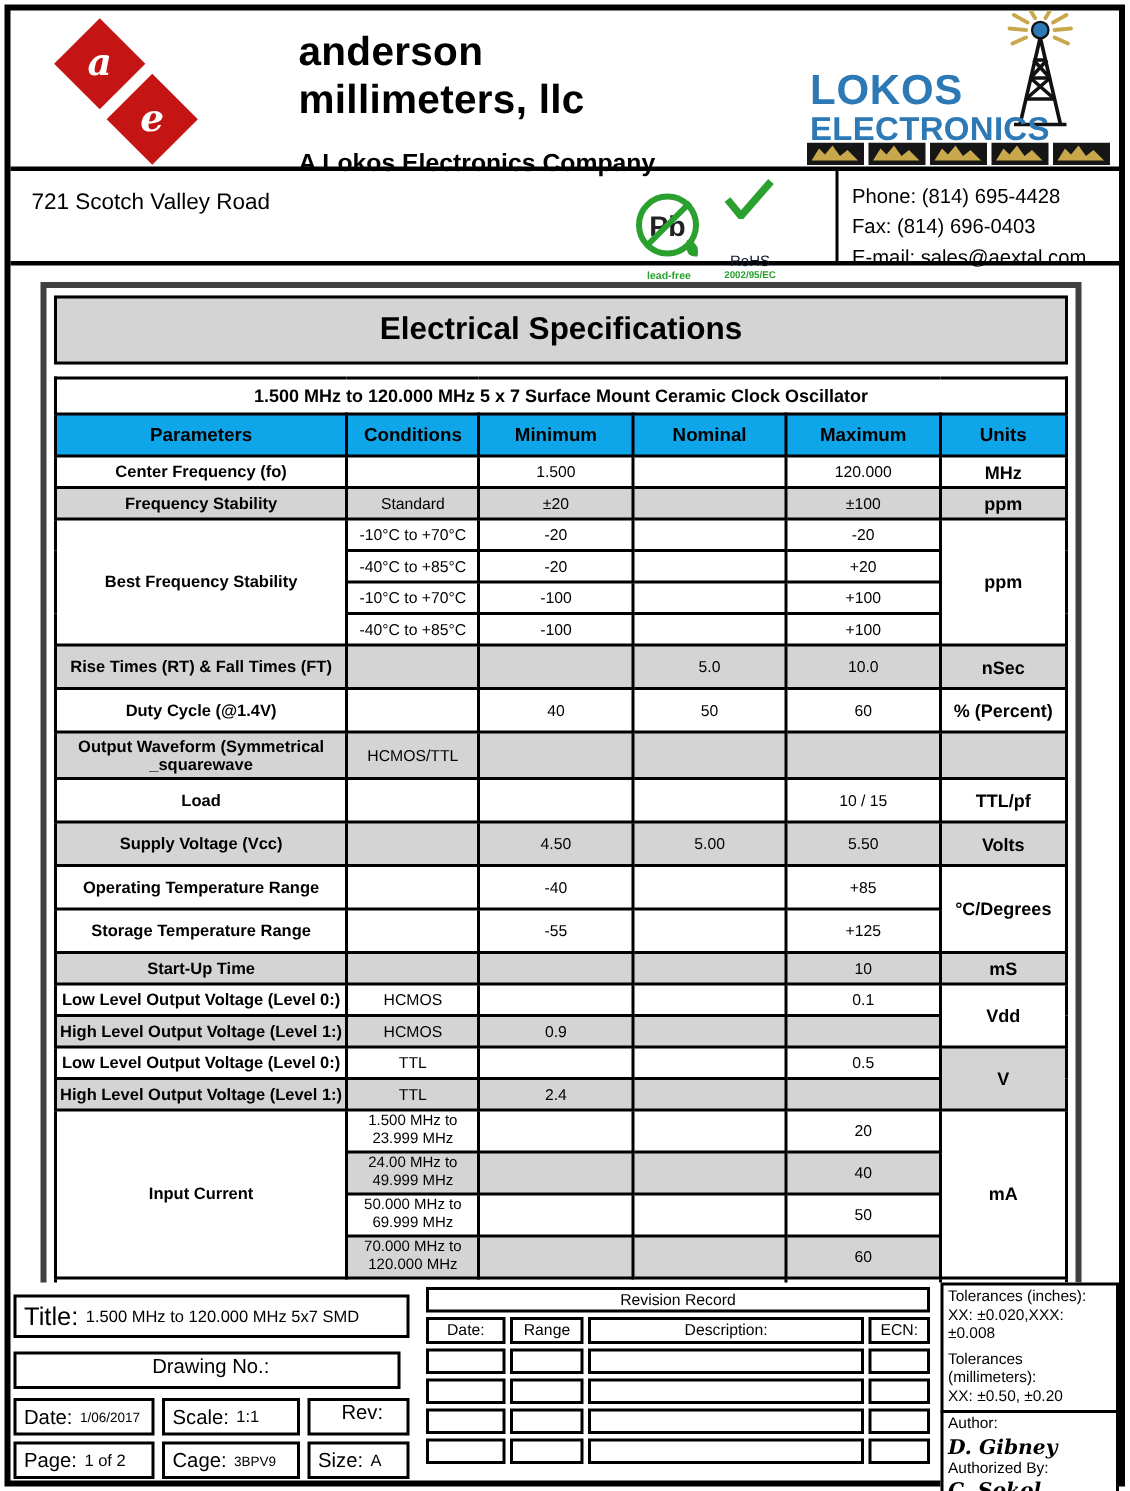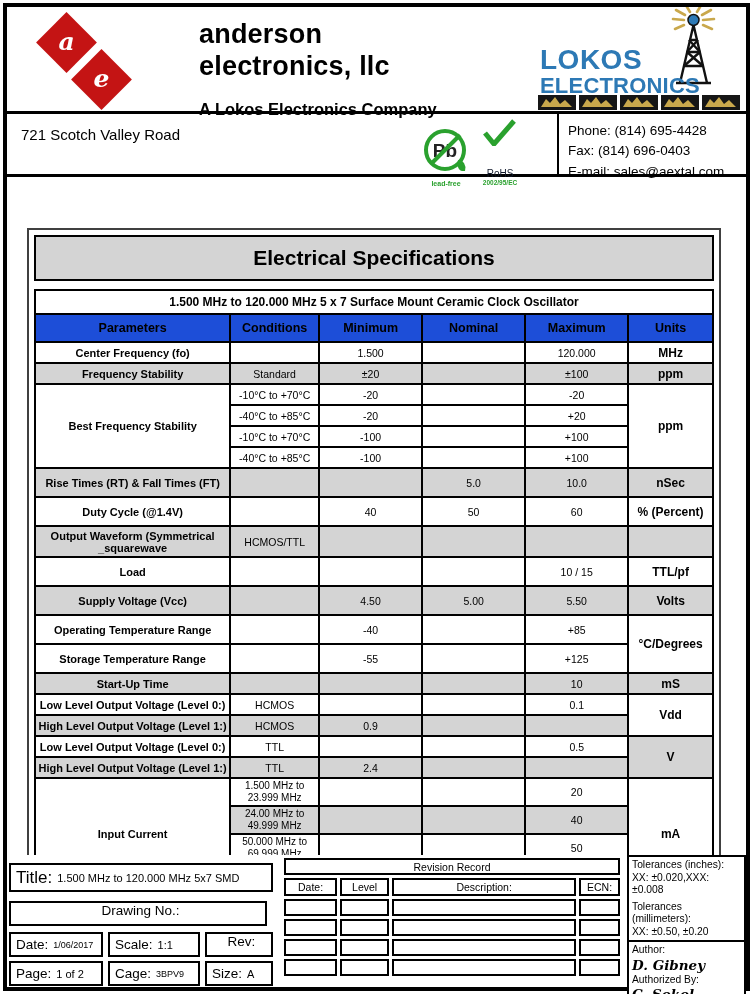--- a/index.html
+++ b/index.html
@@ -30,26 +30,26 @@
   .badges { position:absolute; left:412px; top:4px; display:flex; align-items:flex-end; gap:8px; }
   .pb-wrap { text-align:center; }
   .pb-sub { font-size:7px; color:#2aa12e; font-weight:bold; margin-top:-3px; }
   .rohs-wrap { text-align:center; padding-bottom:1px; }
   .rohs-label { font-size:10px; color:#0f172a; line-height:1; margin-top:19px; }
   .rohs-sub { font-size:6.5px; color:#2aa12e; font-weight:bold; }
   .contact { position:absolute; left:550px; top:0; bottom:0; right:0; border-left:2px solid #000; padding:7px 0 0 9px; font-size:13.5px; line-height:1.5; }
 
   
   .main { flex:1; position:relative; overflow:hidden; }
-  .spec-box { position:absolute; left:20px; top:11px; width:694px; border:2px solid #404040; padding:5px; background:#fff;margin-top:40px; }
+  .spec-box { position:absolute; left:20px; top:11px; width:694px; border:4px solid #404040; padding:5px; background:#fff; }
   .spec-title-box { border:2px solid #000; background:#d4d4d4; text-align:center; font-size:21px; font-weight:bold; padding:9px 0; }
   table.spec { border-collapse:collapse; width:100%; table-layout:fixed; margin-top:8px; }
   table.spec td { border:2px solid #000; text-align:center; vertical-align:middle; white-space:pre-line; padding:1px 2px; }
   td.subtitle { font-size:12px; font-weight:bold; height:24px; }
-  tr.cols td { background:#1d4ed8; font-size:12.5px; font-weight:bold; height:28px; }
+  tr.cols td { background:#0ea5e9; font-size:12.5px; font-weight:bold; height:28px; }
   td.p { text-align:left; font-weight:bold; font-size:11px; padding:2px 5px; }
   td.c { font-size:10.5px; }
   td.c2 { font-size:10px; line-height:1.2; }
   td.v { font-size:10.5px; }
   td.u { font-weight:bold; font-size:12px; }
   td.n { text-align:left; font-weight:bold; font-size:12px; padding-left:5px; }
   td.shade { background:#d4d4d4; }
 
   
   .footer { height:132px; flex:none; position:relative; }
@@ -88,21 +88,21 @@
       <div class="diamond d-a">
         <span class="dletter">a</span>
       </div>
       <div class="diamond d-e">
         <span class="dletter">e</span>
       </div>
     </div>
     <div class="company">
       <div class="cname">
         <span>anderson</span><br>
-        <span>electronics, llc</span>
+        <span>millimeters, llc</span>
       </div>
       <div class="csub">A Lokos Electronics Company</div>
     </div>
     <div class="lokos">
       <svg class="tower" viewBox="0 0 84 86">
         <g stroke="#c9a84c" stroke-width="2.6" stroke-linecap="round">
           <line x1="38" y1="13" x2="27" y2="12"></line>
             <line x1="39" y1="8" x2="30" y2="3"></line>
           <line x1="44" y1="5" x2="41" y2="0"></line> 
             <line x1="51" y1="5" x2="54" y2="0"></line>
@@ -410,21 +410,21 @@
           <col style="width:48px">
           <col style="width:180px">
           <col style="width:40px">
       </colgroup>
       <tbody id="rev-body">
         <tr>
           <td class="rev-title" colspan="4">Revision Record</td>
         </tr>
         <tr class="rev-cols">
           <td>Date:</td>
-          <td>Level</td>
+          <td>Range</td>
           <td>Description:</td>
           <td>ECN:</td>
         </tr>
       <tr>
             <td></td>
             <td></td>
             <td></td>
             <td></td>
           </tr>
           <tr>

